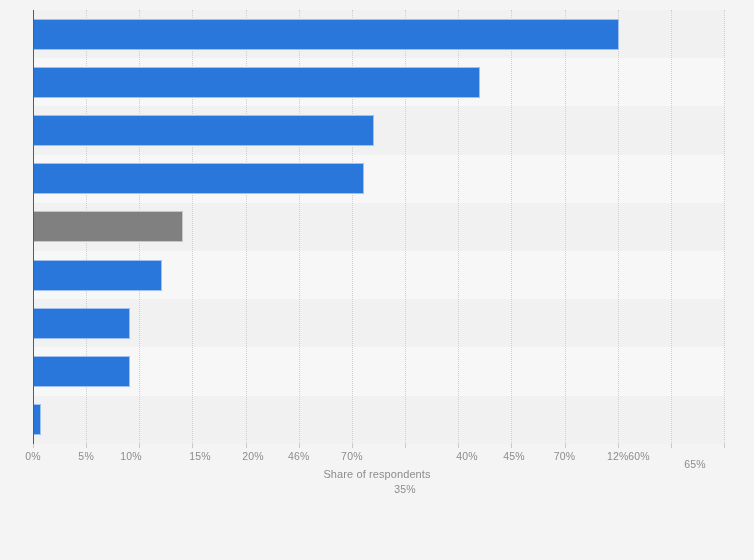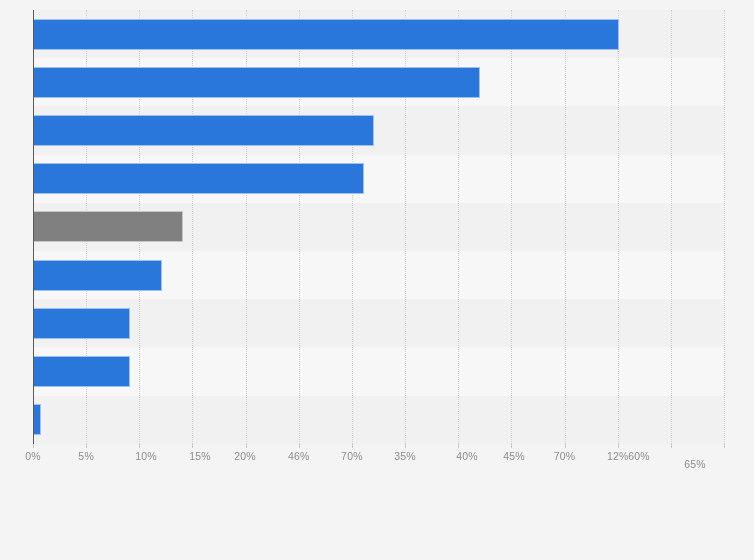--- a/index.html
+++ b/index.html
@@ -184,39 +184,40 @@
         </div>
       </div>
   </div>
 
   <div class="x-axis">
       <div class="tick-mark" style="left: 0px;"></div>
       <div class="tick-label" style="left: 0px;">0%</div>
       <div class="tick-mark" style="left: 53.1538px;"></div>
       <div class="tick-label" style="left: 53.1538px;">5%</div>
       <div class="tick-mark" style="left: 106.308px;"></div>
-      <div class="tick-label" style="left: 113px;">10%</div>
+      <div class="tick-label" style="left: 98px;">10%</div>
       <div class="tick-mark" style="left: 159.462px;"></div>
       <div class="tick-label" style="left: 167px;">15%</div>
       <div class="tick-mark" style="left: 212.615px;"></div>
-      <div class="tick-label" style="left: 212px; text-align: right;">20%</div>
+      <div class="tick-label" style="left: 220px; text-align: right;">20%</div>
       <div class="tick-mark" style="left: 265.769px;"></div>
       <div class="tick-label" style="left: 265.769px;">46%</div>
       <div class="tick-mark" style="left: 318.923px;"></div>
       <div class="tick-label" style="left: 318.923px;">70%</div>
       <div class="tick-mark" style="left: 372.077px;"></div>
-      <div class="tick-label" style="left: 372.077px;">35%</div>
+      <div class="tick-label" style="left: 372.077px; margin-top: 33px;">35%</div>
       <div class="tick-mark" style="left: 425.231px;"></div>
       <div class="tick-label" style="left: 434px;">40%</div>
       <div class="tick-mark" style="left: 478.385px;"></div>
       <div class="tick-label" style="left: 481px;">45%</div>
       <div class="tick-mark" style="left: 531.538px;"></div>
       <div class="tick-label" style="left: 531.538px;">70%</div>
       <div class="tick-mark" style="left: 584.692px;"></div>
       <div class="tick-label" style="left: 584.692px;">12%</div>
       <div class="tick-mark" style="left: 637.846px;"></div>
       <div class="tick-label" style="left: 606px;">60%</div>
       <div class="tick-mark" style="left: 691px;"></div>
       <div class="tick-label" style="left: 662px; margin-top: 8px;">65%</div>
     </div>
 
+  <div class="axis-title">Share of respondents</div>
 
 </div>
 
 </body></html>

